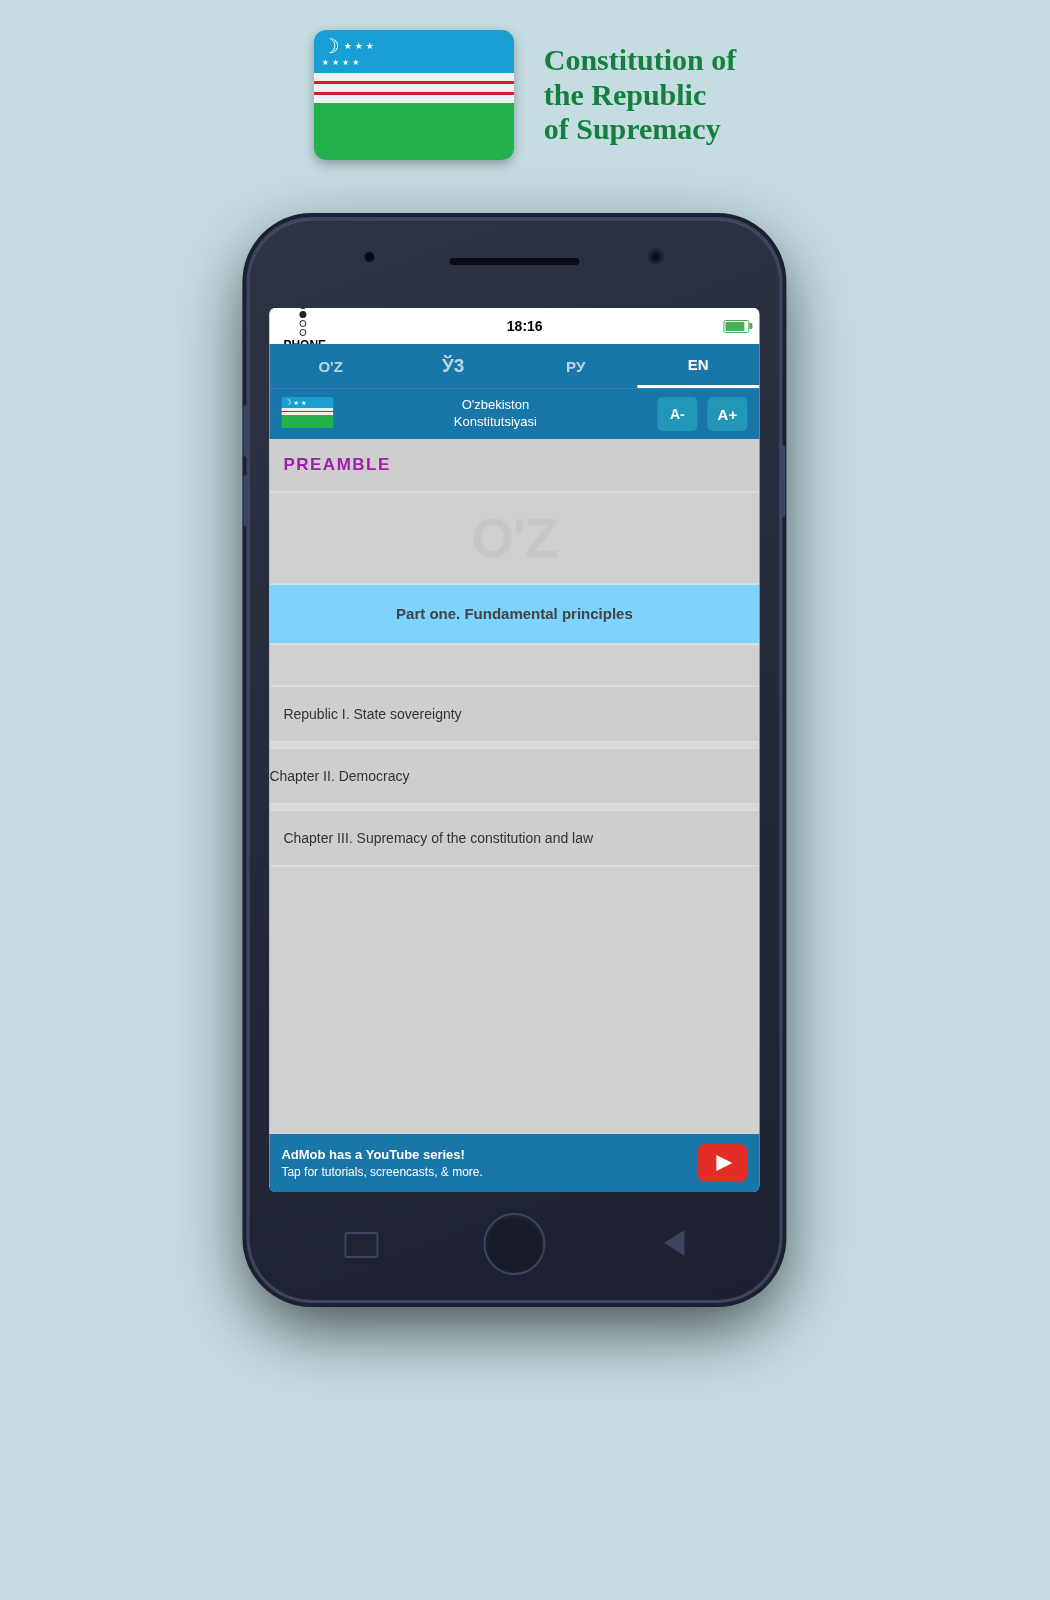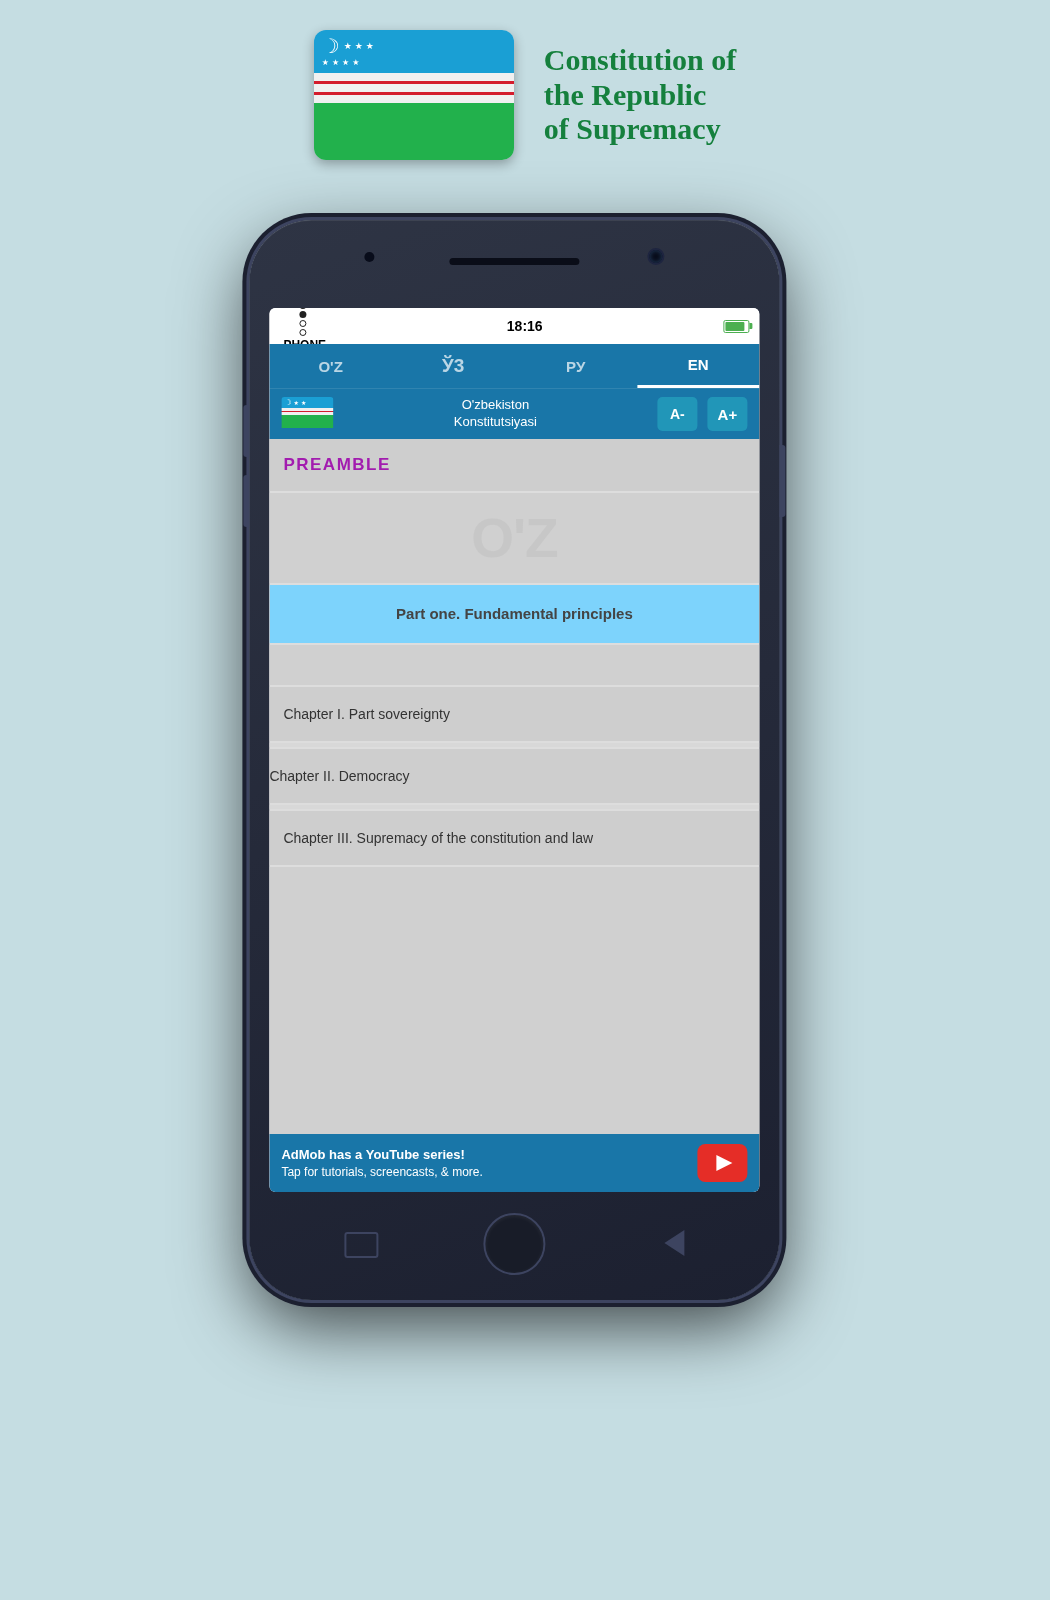--- a/index.html
+++ b/index.html
@@ -163,21 +163,21 @@
             <div style="position:absolute;font-size:55px;font-weight:900;color:rgba(160,160,160,0.18);pointer-events:none;letter-spacing:-1px;">O'Z</div>
           </div>
 
           <div style="background:#7dd3fc;padding:20px 14px;text-align:center;cursor:pointer;">
             <span style="font-size:15px;font-weight:600;color:#444;">Part one. Fundamental principles</span>
           </div>
 
           <div style="background:#d0d0d0;height:40px;position:relative;overflow:hidden;"></div>
 
           <div style="background:#cecece;padding:18px 14px;cursor:pointer;">
-            <span style="font-size:14px;color:#333;">Chapter I. Part sovereignty</span>
+            <span style="font-size:14px;color:#333;">Republic I. State sovereignty</span>
           </div>
 
           <div style="background:#d8d8d8;height:4px;"></div>
 
           <div style="background:#cecece;padding:18px 0;cursor:pointer;">
             <span style="font-size:14px;color:#333;">Chapter II. Democracy</span>
           </div>
 
           <div style="background:#d8d8d8;height:4px;"></div>
 

